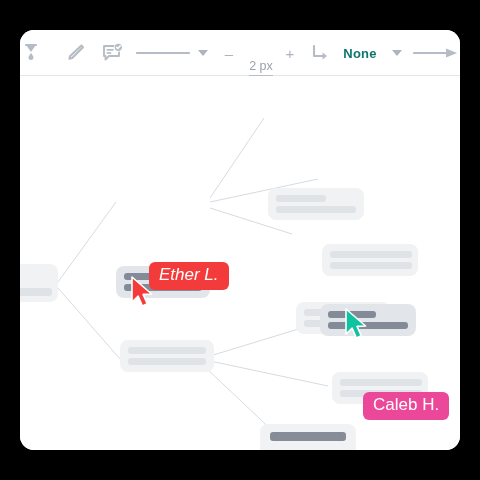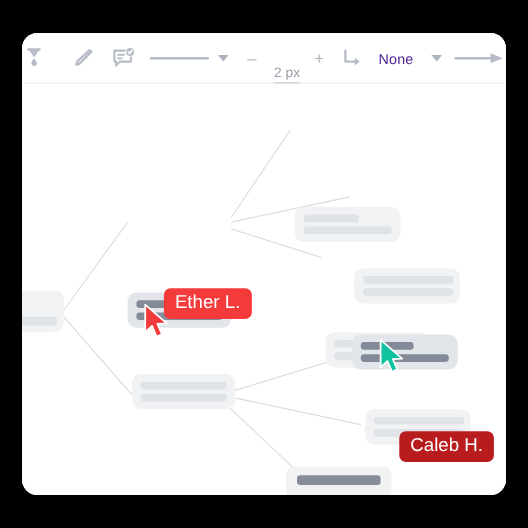--- a/index.html
+++ b/index.html
@@ -48,23 +48,24 @@
 
   .caret {
     width: 0; height: 0;
     border-left: 5px solid transparent;
     border-right: 5px solid transparent;
     border-top: 6px solid #aeb4be;
   }
 
   .tb-label {
     font-size: 13px;
-    color: #4c1d95;
+    color: #0f766e;
     letter-spacing: .2px;
     white-space: nowrap;
+    font-weight: bold;
   }
 
   .stepper-sign {
     font-size: 15px;
     color: #aeb4be;
     line-height: 1;
   }
 
   .stepper-value {
     font-size: 12.5px;
@@ -260,28 +261,28 @@
     <div class="node" style="left:240px; top:348px; width:96px; height:32px;">
       <div class="bar" style="left:10px; top:8px; width:76px; height:9px; background:#868d99;"></div>
     </div>
 
     <div class="cursor-ptr" style="left:110px; top:200px;">
       <svg width="26" height="34" viewBox="0 0 26 34">
         <path d="M2 1 L2 26 L8.2 20.2 L12.4 30 L17.2 27.8 L13.1 18.4 L21.6 18 Z" fill="#f43b3b" stroke="#ffffff" stroke-width="1.6" stroke-linejoin="round"></path>
       </svg>
     </div>
 
-    <div class="cursor-tag" style="left:129px; top:186px; background:#f43b3b;">
+    <div class="cursor-tag" style="left:129px; top:186px; background:#f43b3b;font-style:italic;">
       <span>Ether L.</span>
     </div>
 
     <div class="cursor-ptr" style="left:324px; top:232px;">
       <svg width="26" height="34" viewBox="0 0 26 34">
         <path d="M2 1 L2 26 L8.2 20.2 L12.4 30 L17.2 27.8 L13.1 18.4 L21.6 18 Z" fill="#0fc2a0" stroke="#ffffff" stroke-width="1.6" stroke-linejoin="round"></path>
       </svg>
     </div>
 
-    <div class="cursor-tag" style="left:343px; top:316px; background:#b91c1c;">
+    <div class="cursor-tag" style="left:343px; top:316px; background:#ec4899;">
       <span>Caleb H.</span>
     </div>
 
   </div>
 </div>
 
 </body></html>

